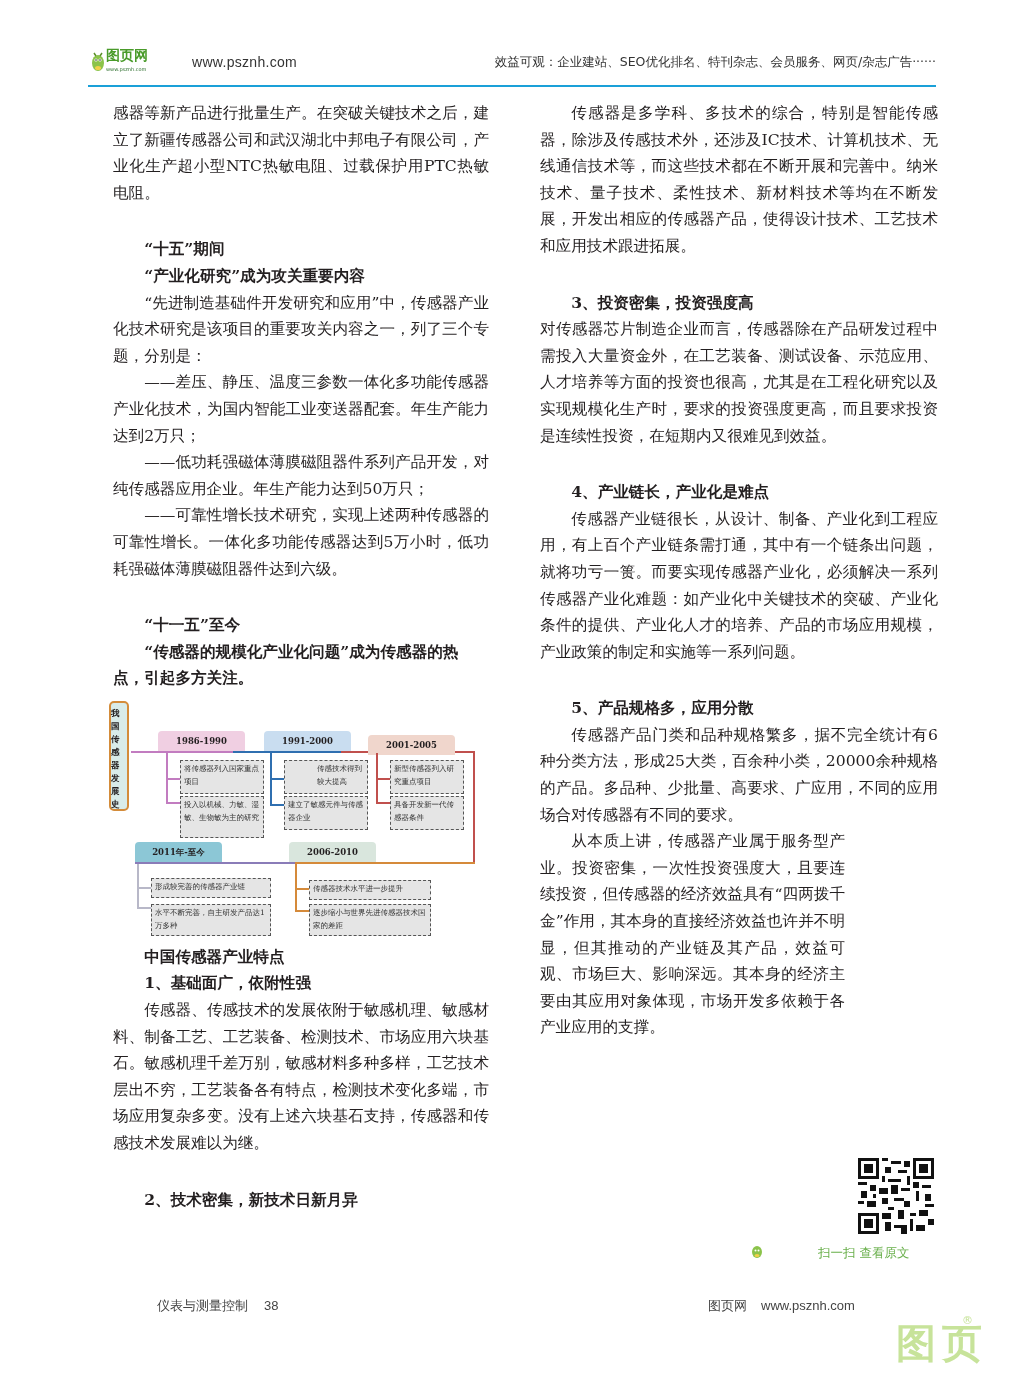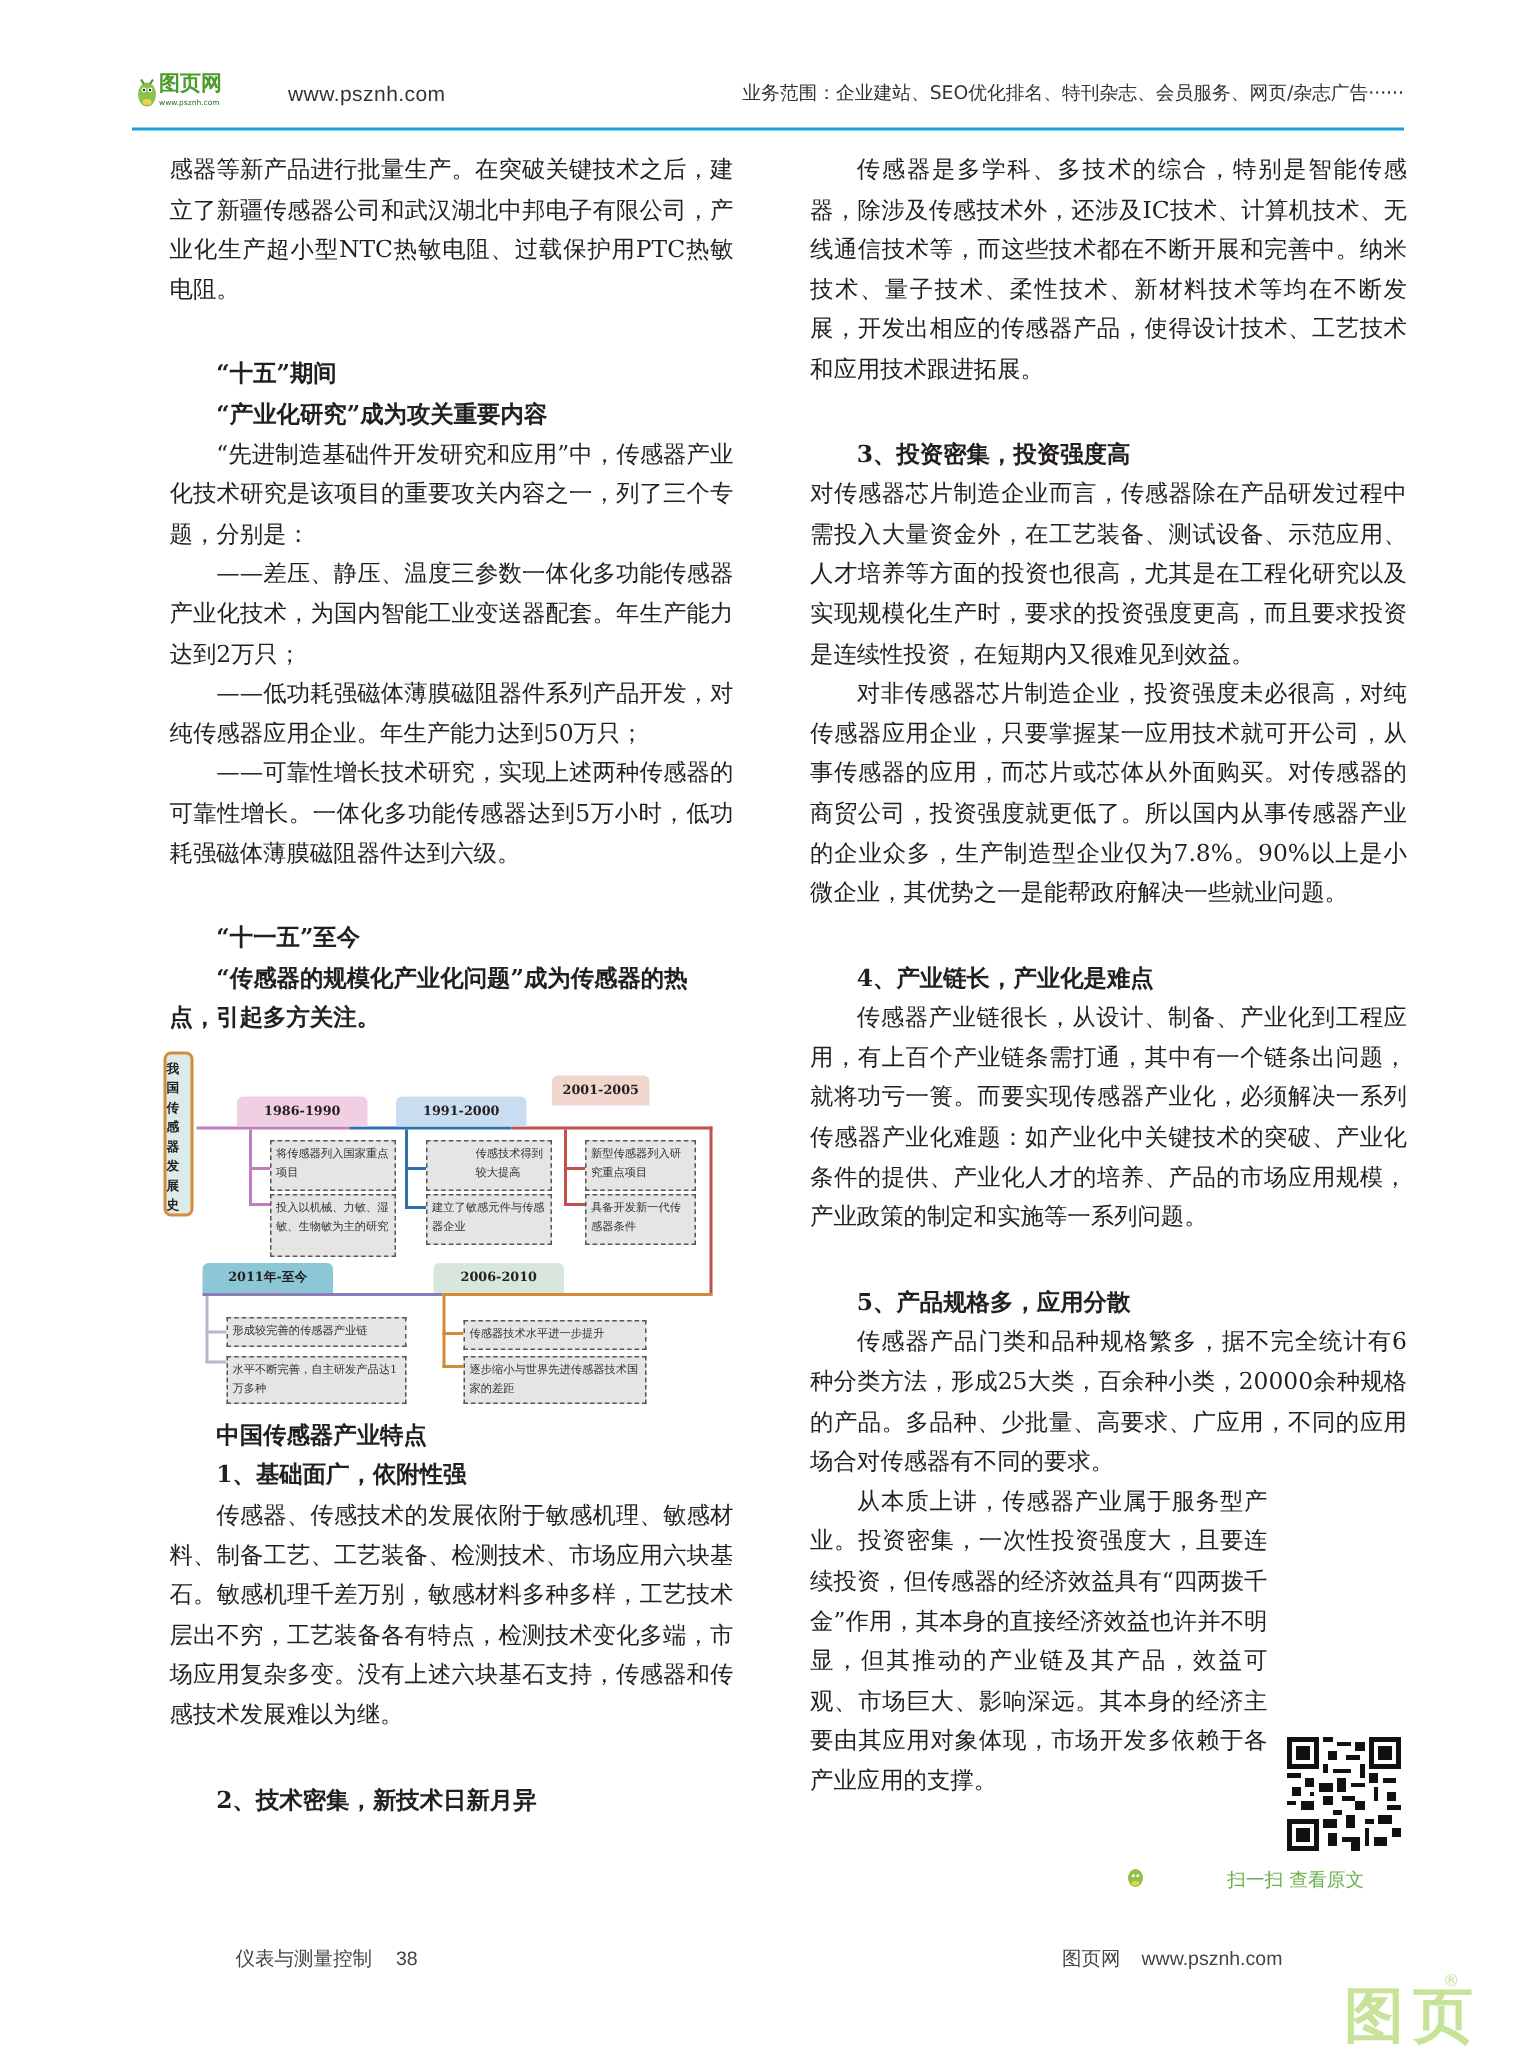--- a/index.html
+++ b/index.html
@@ -71,21 +71,21 @@
         <circle cx="10" cy="12" r="1.6" fill="#fff"></circle>
       <circle cx="6" cy="12" r="0.8" fill="#222"></circle>
         <circle cx="10" cy="12" r="0.8" fill="#222"></circle>
       <path d="M4 5 L6 8 M12 5 L10 8" stroke="#5a8f2a" stroke-width="1.5"></path>
       <ellipse cx="8" cy="20" rx="3" ry="2" fill="#f2d04b"></ellipse>
     </svg>
     <span class="logo-text">图页网</span>
     <span class="logo-sub">www.psznh.com</span>
   </div>
   <span class="header-url">www.psznh.com</span>
-  <span class="header-scope">业务范围：企业建站、SEO优化排名、特刊杂志、会员服务、网页/杂志广告······</span>
+  <span class="header-scope">效益可观：企业建站、SEO优化排名、特刊杂志、会员服务、网页/杂志广告······</span>
 </div>
 <div class="header-rule"></div>
 
 <div class="col col-left">
   <p class="p">感器等新产品进行批量生产。在突破关键技术之后，建立了新疆传感器公司和武汉湖北中邦电子有限公司，产业化生产超小型NTC热敏电阻、过载保护用PTC热敏电阻。</p>
   <div class="gap-lg"></div>
   <p class="h">“十五”期间</p>
   <p class="h">“产业化研究”成为攻关重要内容</p>
   <p class="p indent">“先进制造基础件开发研究和应用”中，传感器产业化技术研究是该项目的重要攻关内容之一，列了三个专题，分别是：</p>
   <p class="p indent">——差压、静压、温度三参数一体化多功能传感器产业化技术，为国内智能工业变送器配套。年生产能力达到2万只；</p>
@@ -114,21 +114,21 @@
     <div class="box" style="left:75px;top:62px;width:84px;height:34px;">将传感器列入国家重点项目</div>
     <div class="box" style="left:75px;top:98px;width:84px;height:42px;">投入以机械、力敏、湿敏、生物敏为主的研究</div>
 
     <div class="era" style="left:159px;top:33px;width:87px;background:#c9ddf0;">1991-2000</div>
     <div class="line" style="left:165px;top:55px;width:2px;height:52px;background:#2f6fb0;"></div>
     <div class="line" style="left:165px;top:80px;width:14px;height:2px;background:#2f6fb0;"></div>
     <div class="line" style="left:165px;top:106px;width:14px;height:2px;background:#2f6fb0;"></div>
     <div class="box" style="left:179px;top:62px;width:84px;height:34px;padding-left:32px;">传感技术得到较大提高</div>
     <div class="box" style="left:179px;top:98px;width:84px;height:34px;">建立了敏感元件与传感器企业</div>
 
-    <div class="era" style="left:263px;top:19px;width:65px;background:#f0d6cc;">2001-2005</div>
+    <div class="era" style="left:263px;top:37px;width:87px;background:#f0d6cc;">2001-2005</div>
     <div class="line" style="left:271px;top:55px;width:2px;height:50px;background:#c0504d;"></div>
     <div class="line" style="left:271px;top:80px;width:14px;height:2px;background:#c0504d;"></div>
     <div class="line" style="left:271px;top:104px;width:14px;height:2px;background:#c0504d;"></div>
     <div class="box" style="left:285px;top:62px;width:74px;height:34px;">新型传感器列入研究重点项目</div>
     <div class="box" style="left:285px;top:98px;width:74px;height:34px;">具备开发新一代传感器条件</div>
 
     <div class="era" style="left:30px;top:144px;width:87px;background:#8cc7d6;">2011年-至今</div>
     <div class="line" style="left:32px;top:166px;width:2px;height:44px;background:#b8b8c8;"></div>
     <div class="line" style="left:32px;top:189px;width:14px;height:2px;background:#b8b8c8;"></div>
     <div class="line" style="left:32px;top:209px;width:14px;height:2px;background:#b8b8c8;"></div>
@@ -148,21 +148,20 @@
   <p class="p indent">传感器、传感技术的发展依附于敏感机理、敏感材料、制备工艺、工艺装备、检测技术、市场应用六块基石。敏感机理千差万别，敏感材料多种多样，工艺技术层出不穷，工艺装备各有特点，检测技术变化多端，市场应用复杂多变。没有上述六块基石支持，传感器和传感技术发展难以为继。</p>
   <div class="gap-lg"></div>
   <p class="h">2、技术密集，新技术日新月异</p>
 </div>
 
 <div class="col col-right">
   <p class="p indent">传感器是多学科、多技术的综合，特别是智能传感器，除涉及传感技术外，还涉及IC技术、计算机技术、无线通信技术等，而这些技术都在不断开展和完善中。纳米技术、量子技术、柔性技术、新材料技术等均在不断发展，开发出相应的传感器产品，使得设计技术、工艺技术和应用技术跟进拓展。</p>
   <div class="gap-lg"></div>
   <p class="h">3、投资密集，投资强度高</p>
   <p class="p">对传感器芯片制造企业而言，传感器除在产品研发过程中需投入大量资金外，在工艺装备、测试设备、示范应用、人才培养等方面的投资也很高，尤其是在工程化研究以及实现规模化生产时，要求的投资强度更高，而且要求投资是连续性投资，在短期内又很难见到效益。</p>
-  <p class="p indent">对非传感器芯片制造企业，投资强度未必很高，对纯传感器应用企业，只要掌握某一应用技术就可开公司，从事传感器的应用，而芯片或芯体从外面购买。对传感器的商贸公司，投资强度就更低了。所以国内从事传感器产业的企业众多，生产制造型企业仅为7.8%。90%以上是小微企业，其优势之一是能帮政府解决一些就业问题。</p>
   <div class="gap-lg"></div>
   <p class="h">4、产业链长，产业化是难点</p>
   <p class="p indent">传感器产业链很长，从设计、制备、产业化到工程应用，有上百个产业链条需打通，其中有一个链条出问题，就将功亏一篑。而要实现传感器产业化，必须解决一系列传感器产业化难题：如产业化中关键技术的突破、产业化条件的提供、产业化人才的培养、产品的市场应用规模，产业政策的制定和实施等一系列问题。</p>
   <div class="gap-lg"></div>
   <p class="h">5、产品规格多，应用分散</p>
   <p class="p indent">传感器产品门类和品种规格繁多，据不完全统计有6种分类方法，形成25大类，百余种小类，20000余种规格的产品。多品种、少批量、高要求、广应用，不同的应用场合对传感器有不同的要求。</p>
   <p class="p indent" style="width:305px; float:none;">
     <span>从本质上讲，传感器产业属于服务型产业。投资密集，一次性投资强度大，且要连续投资，但传感器的经济效益具有“四两拨千金”作用，其本身的直接经济效益也许并不明显，但其推动的产业链及其产品，效益可观、市场巨大、影响深远。其本身的经济主要由其应用对象体现，市场开发多依赖于各产业应用的支撑。</span>
   </p>
 </div>

